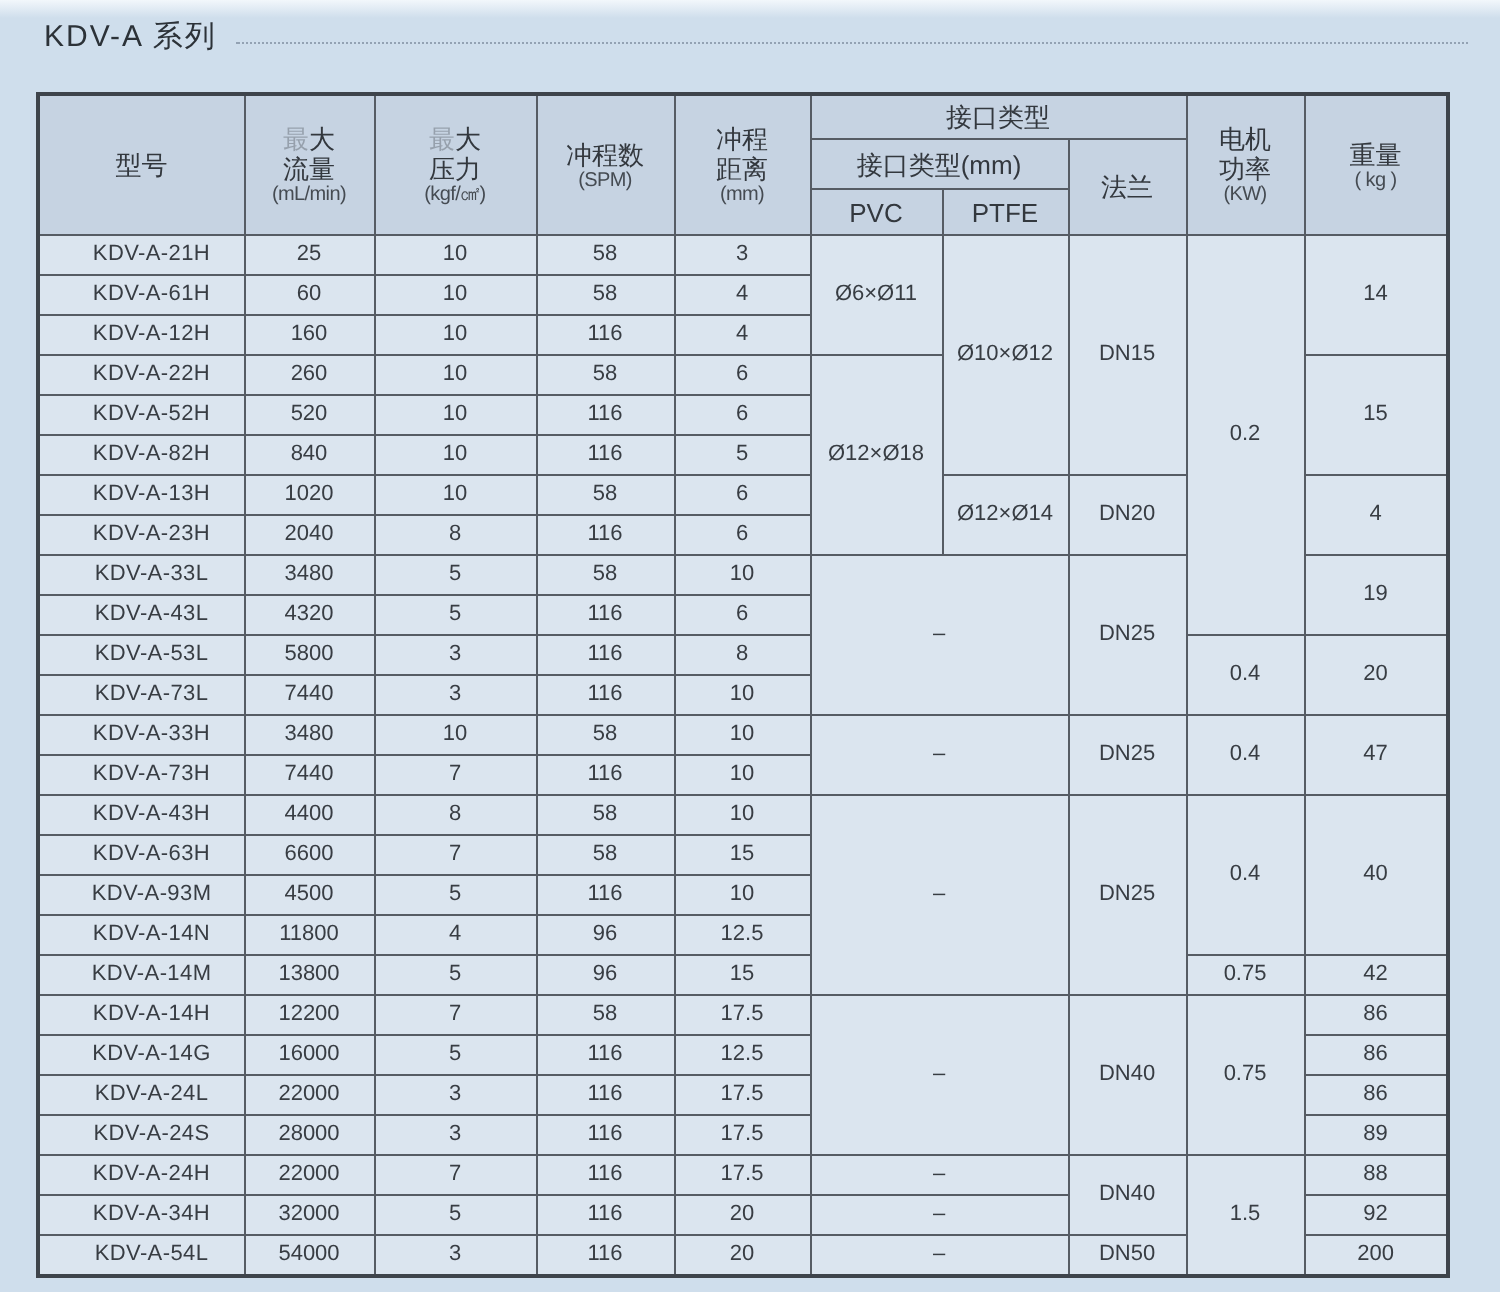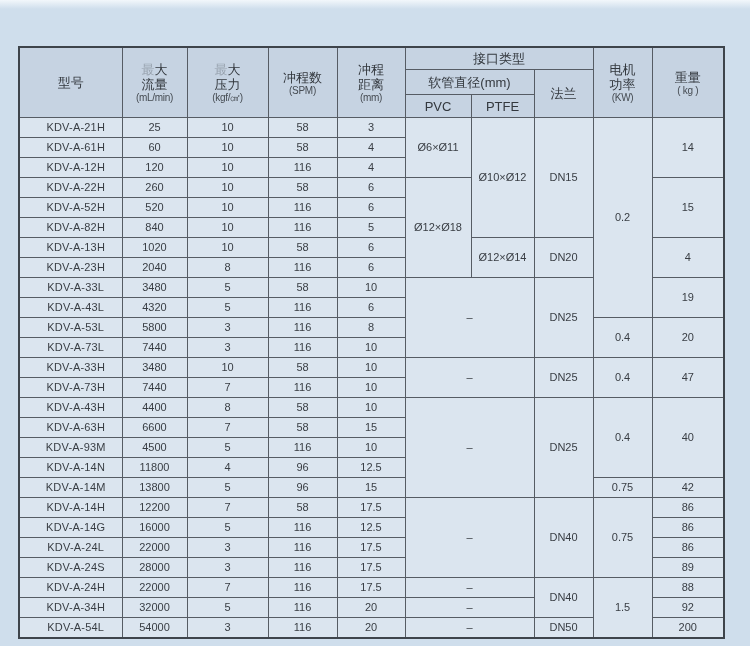--- a/index.html
+++ b/index.html
@@ -47,20 +47,24 @@
   .hunit{font-size:10px;line-height:11px;color:#454b52;letter-spacing:-0.3px;}
   .hsub{font-size:10.5px;line-height:12px;}
   .faint{opacity:.32;}
   td.model{font-size:11px;letter-spacing:0.2px;padding-left:10px;}
 </style>
 </head>
 <body>
 
 <div class="page">
 
+  <div class="title-row">
+    <span class="title">KDV-A 系列</span>
+    <span class="leader"></span>
+  </div>
 
   <table class="spec">
     <colgroup>
       <col style="width:103px">
         <col style="width:65px">
         <col style="width:81px">
       <col style="width:69px">
         <col style="width:68px">
         <col style="width:66px">
       <col style="width:63px">
@@ -97,21 +101,21 @@
           <div>电机</div>
           <div>功率</div>
           <div class="hunit">(KW)</div>
         </th>
         <th rowspan="3">
           <div>重量</div>
           <div class="hunit">( kg )</div>
         </th>
       </tr>
       <tr class="h2">
-        <th colspan="2">软管直径(mm)</th>
+        <th colspan="2">接口类型(mm)</th>
         <th rowspan="2">法兰</th>
       </tr>
       <tr class="h3">
         <th class="hsub">PVC</th>
         <th class="hsub">PTFE</th>
       </tr>
     </thead>
     <tbody>
         <tr>
           <td class="model">KDV-A-21H</td>
@@ -127,21 +131,21 @@
         </tr>
         <tr>
           <td class="model">KDV-A-61H</td>
           <td>60</td>
           <td>10</td>
           <td>58</td>
           <td>4</td>
         </tr>
         <tr>
           <td class="model">KDV-A-12H</td>
-          <td>120</td>
+          <td>160</td>
           <td>10</td>
           <td>116</td>
           <td>4</td>
         </tr>
         <tr>
           <td class="model">KDV-A-22H</td>
           <td>260</td>
           <td>10</td>
           <td>58</td>
           <td>6</td>

